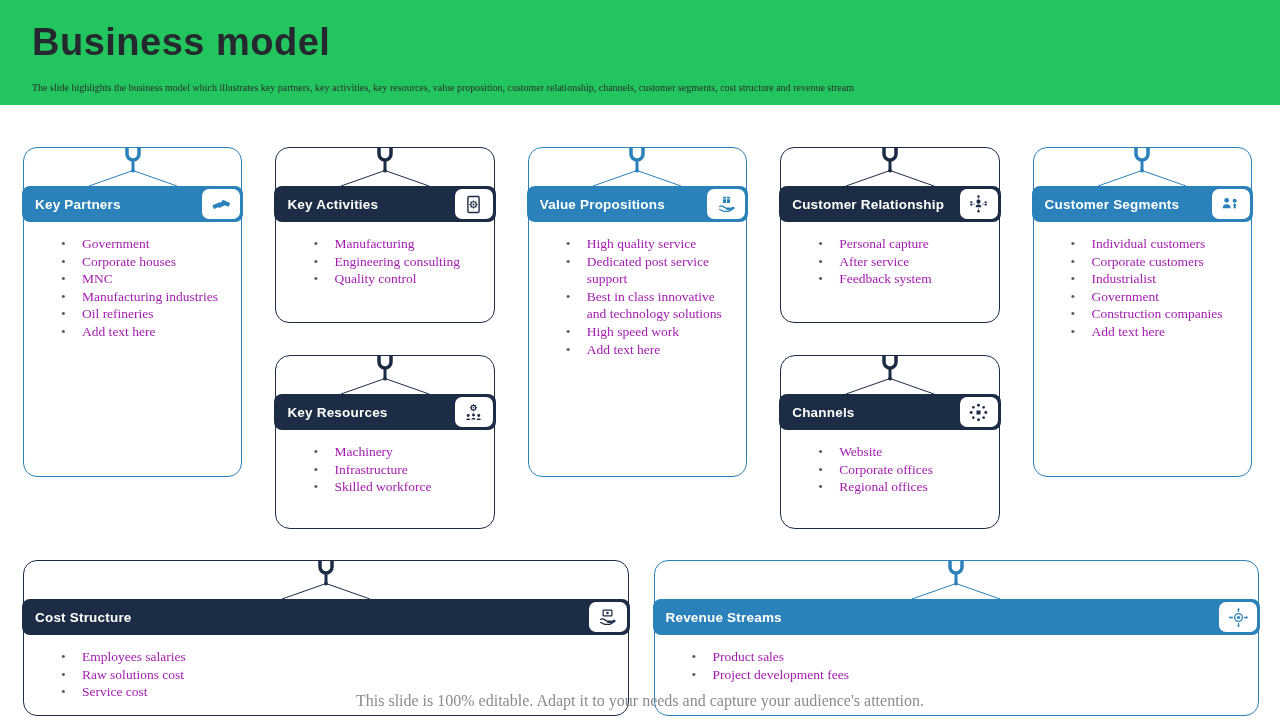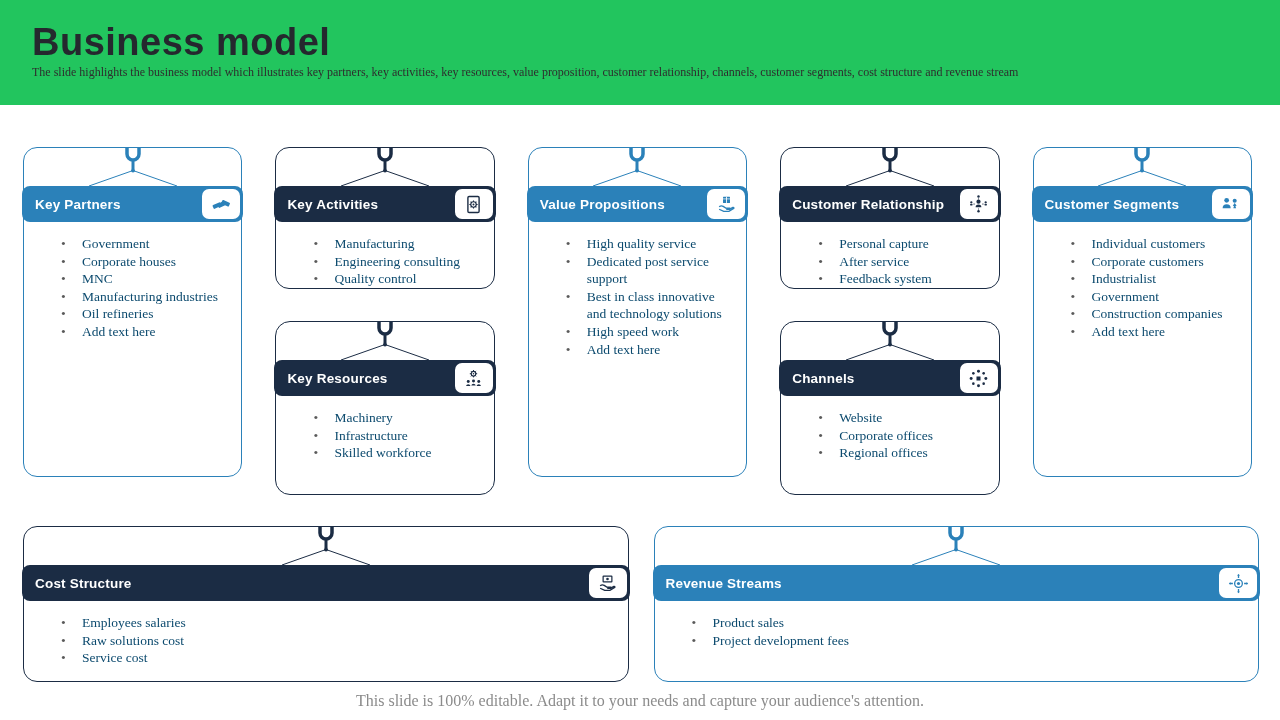--- a/index.html
+++ b/index.html
@@ -18,23 +18,23 @@
     padding: 22px 0 0 32px;
   }
   .slide-title {
     font-size: 38px;
     font-weight: 700;
     color: #25282e;
     letter-spacing: 0.5px;
     line-height: 1.1;
   }
   .slide-subtitle {
-    margin-top: 1px;
+    margin-top: 18px;
     font-family: "Liberation Serif", serif;
-    font-size: 12px;
+    font-size: 10px;
     color: #2e2e2e;
   }
 
   
   .top-grid {
     display: grid;
     grid-template-columns: repeat(5, 1fr);
     gap: 33px;
     margin: 42px 28px 0 23px;
   }
@@ -46,21 +46,21 @@
     margin: 31px 21px 0 23px;
   }
 
   
   .box {
     position: relative;
     background: #fff;
     border-radius: 14px;
   }
   .box.tall   { height: 330px; }
-  .box.short1 { height: 142px; }
+  .box.short1 { height: 176px; }
   .box.short2 { height: 174px; border-radius: 15px; }
   .box.wide   { height: 156px; }
 
   .box.blue { border: 1.5px solid #2b81b9; color: #2b81b9; }
   .box.navy { border: 1.5px solid #1b2c44; color: #1b2c44; }
 
   .hook {
     height: 38px;
     display: flex;
     align-items: flex-end;
@@ -106,21 +106,21 @@
     list-style: none;
     margin-top: 13px;
     padding: 0 14px 0 37px;
   }
   ul.items li {
     position: relative;
     padding-left: 21px;
     font-family: "Liberation Serif", serif;
     font-size: 13.5px;
     line-height: 17.6px;
-    color: #0c4a6e;
+    color: #a21caf;
   }
   ul.items li::before {
     content: "\2022";
     position: absolute;
     left: 0;
     color: #5a5a5a;
   }
 
   
   .slide-footer {

